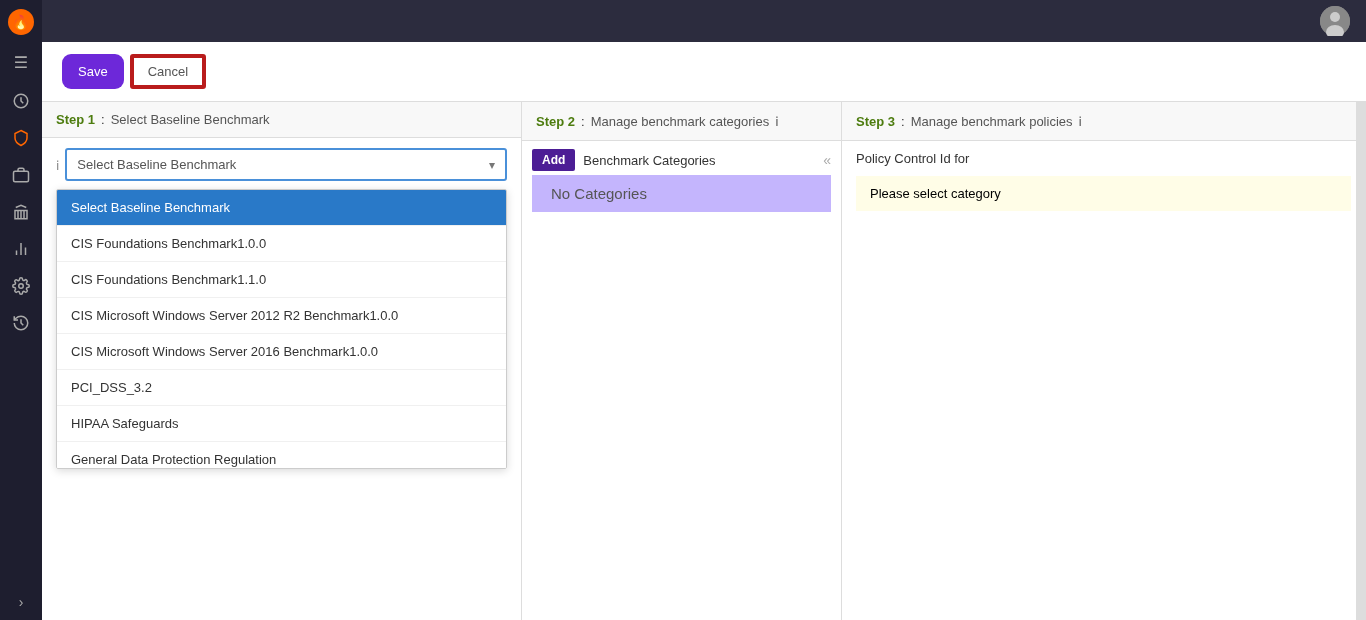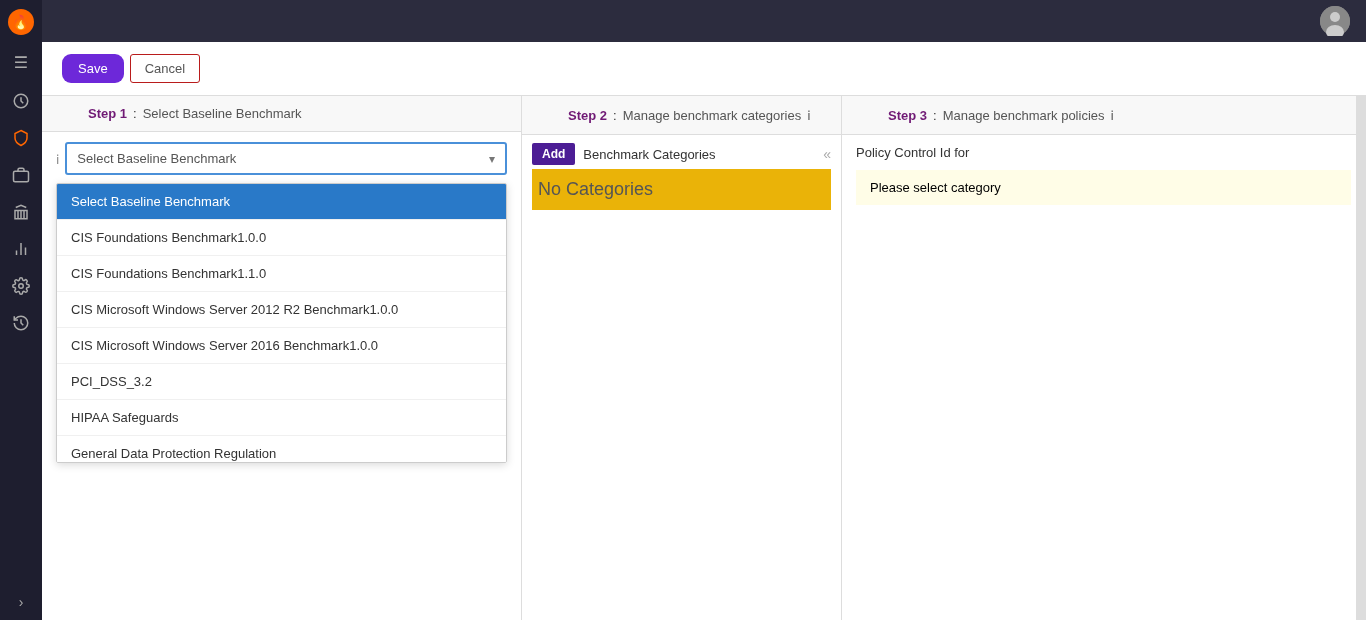--- a/index.html
+++ b/index.html
@@ -84,21 +84,21 @@
       color: #fff;
       border: none;
       padding: 6px 16px;
       border-radius: 9px;
       cursor: pointer;
       font-size: 13px;
     }
     .btn-cancel {
       background: #fff;
       color: #555;
-      border: 1px solid #b91c1c;
+      border: 4px solid #b91c1c;
       padding: 6px 14px;
       border-radius: 3px;
       cursor: pointer;
       font-size: 13px;
     }
 
     
     .steps-container {
       flex: 1;
       display: flex;
@@ -124,22 +124,21 @@
       border-bottom: 1px solid #ddd;
       font-size: 13px;
       color: #333;
       display: flex;
       align-items: center;
       gap: 6px;
       flex-shrink: 0;
     }
     .step-number {
       font-weight: 700;
-      color: #701a75;
-      margin-left: 32px;
+      color: #4d7c0f;
     }
     .step-label {
       color: #555;
     }
     .info-icon {
       color: #555;
       font-size: 13px;
       cursor: pointer;
     }
 
@@ -224,24 +223,24 @@
       color: #333;
       font-weight: 500;
     }
     .collapse-icon {
       margin-left: auto;
       color: #aaa;
       font-size: 14px;
       cursor: pointer;
     }
     .no-categories {
-      padding: 10px 6px;
+      padding: 10px 19px;
       color: #555;
-      font-size: 18px;
-      background: #eab308;
+      font-size: 15px;
+      background: #c4b5fd;
       margin-top: 4px;
     }
 
     
     .step3-col-label {
       font-size: 13px;
       color: #333;
       font-weight: 500;
       padding: 10px 14px;
     }

